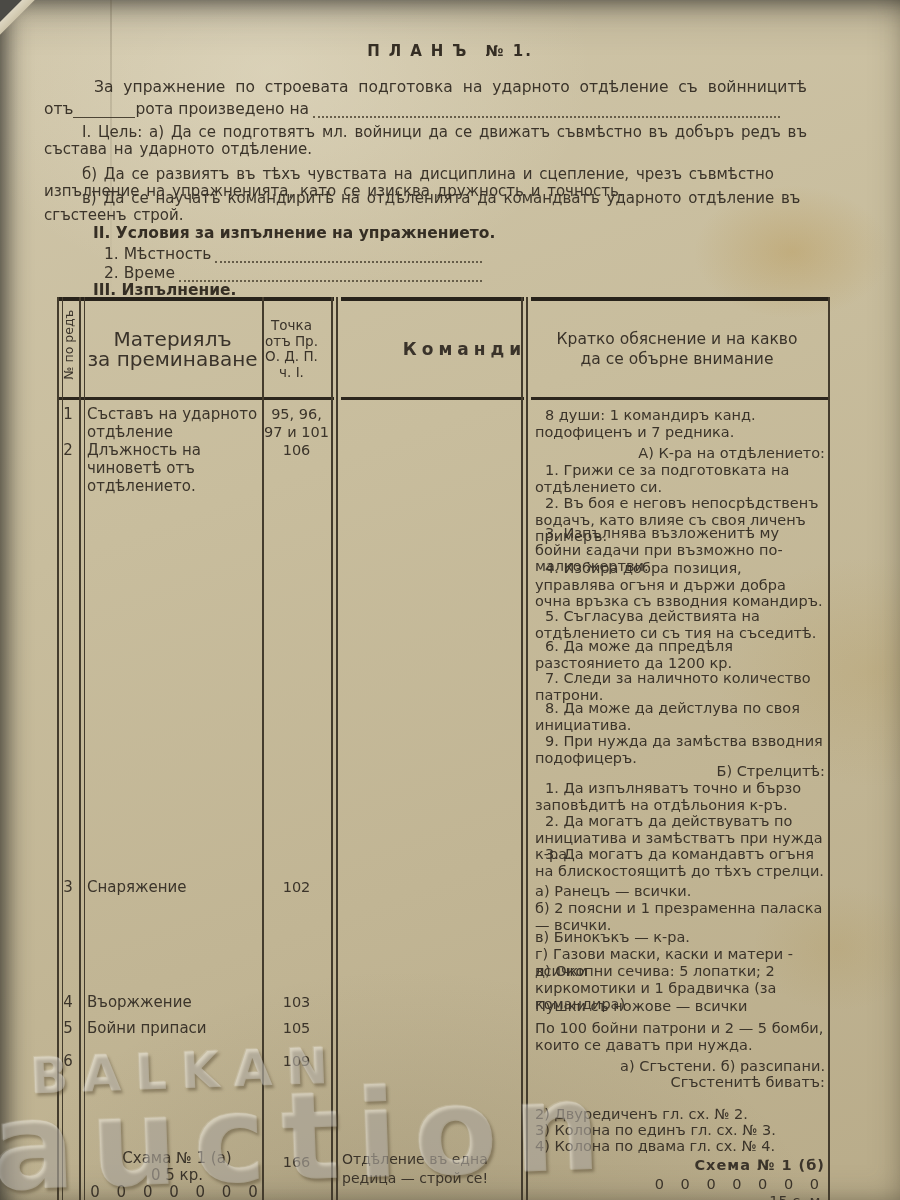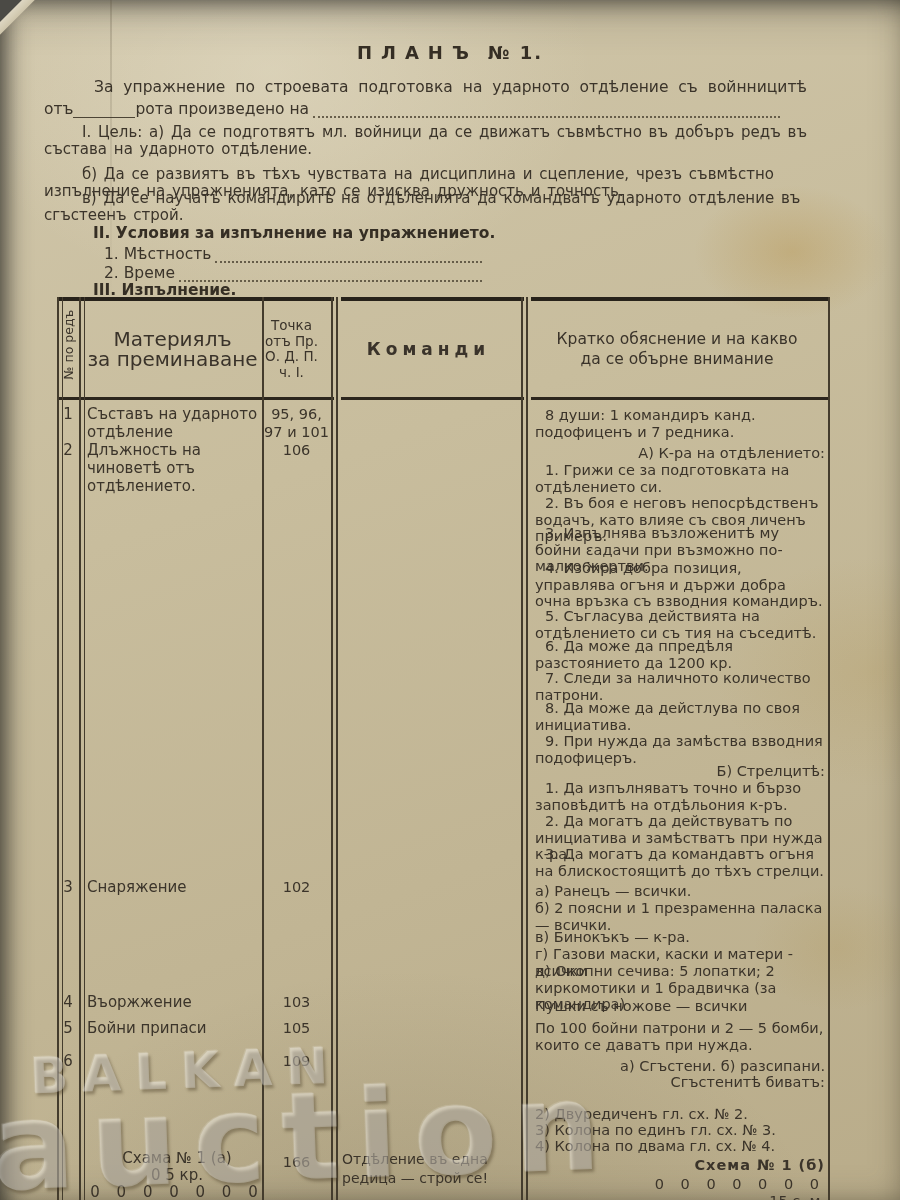--- a/index.html
+++ b/index.html
@@ -27,21 +27,21 @@
     position:absolute;left:0;top:0;width:64px;height:64px;
     background:linear-gradient(135deg,#4b4a45 0px,#4b4a45 15px,#ddd6c1 16px,#cfc6ac 24px,rgba(0,0,0,0) 25px);
   }
   .crease{
     position:absolute;left:110px;top:0;width:2px;height:300px;
     background:linear-gradient(to bottom,rgba(90,80,60,0.25),rgba(90,80,60,0));
   }
   .ink{color:#3b342a;}
   .title{
     position:absolute;top:42px;left:0;width:900px;text-align:center;
-    font-size:18px;font-weight:bold;color:#352e24;
+    font-size:15px;font-weight:bold;color:#352e24;
   }
   .title .sp{letter-spacing:9px;}
   .title .num{letter-spacing:2px;margin-left:10px;}
   .p-intro1{
     position:absolute;top:78px;left:44px;width:795px;
     font-size:15.5px;line-height:19px;text-indent:50px;word-spacing:5px;
   }
   .row-fill{position:absolute;display:flex;align-items:flex-end;font-size:15.5px;}
   .row-intro2{top:100px;left:44px;width:736px;}
   .blank-solid{display:inline-block;width:62px;border-bottom:1.6px solid #4c4435;height:14px;}
@@ -59,21 +59,21 @@
 
   
   .tbl{position:absolute;left:57px;top:297px;width:773px;height:903px;}
   .hbar{position:absolute;height:4px;background:#27221a;}
   .hbar2{position:absolute;height:3px;background:#2c261d;}
   .vline{position:absolute;top:0;bottom:0;width:1.7px;background:#443c2d;}
   .hdr-cell{position:absolute;top:4px;height:96px;display:flex;flex-direction:column;justify-content:center;text-align:center;color:#3a332a;}
   .vtext{position:absolute;left:-29px;top:40px;width:80px;text-align:center;transform:rotate(-90deg);font-size:12.5px;color:#3a332a;}
   .hdr-col2{left:26px;width:179px;font-size:20px;line-height:20px;}
   .hdr-col3{left:205px;width:59px;font-size:13.5px;line-height:15.5px;}
-  .hdr-col4{left:279px;width:185px;font-size:17px;font-weight:bold;letter-spacing:5px;}
+  .hdr-col4{left:279px;width:185px;font-size:17px;font-weight:bold;letter-spacing:5px;padding-left:36px;}
   .hdr-col5{left:469px;width:302px;font-size:15.5px;line-height:20px;}
 
   .cell{position:absolute;color:#3b342a;}
   .rownum{left:0;width:22px;text-align:center;font-size:15px;}
   .rowlabel{left:30px;width:176px;font-size:15px;line-height:18px;}
   .rowpoint{left:205px;width:69px;text-align:center;font-size:14.5px;line-height:18px;}
   .scheme-a{left:30px;width:180px;text-align:center;font-size:15px;line-height:17px;}
   .cmd{left:285px;width:176px;font-size:14px;line-height:18.5px;}
   .note{left:478px;width:290px;font-size:14.5px;line-height:16.5px;}
   .note.num{text-indent:10px;}

